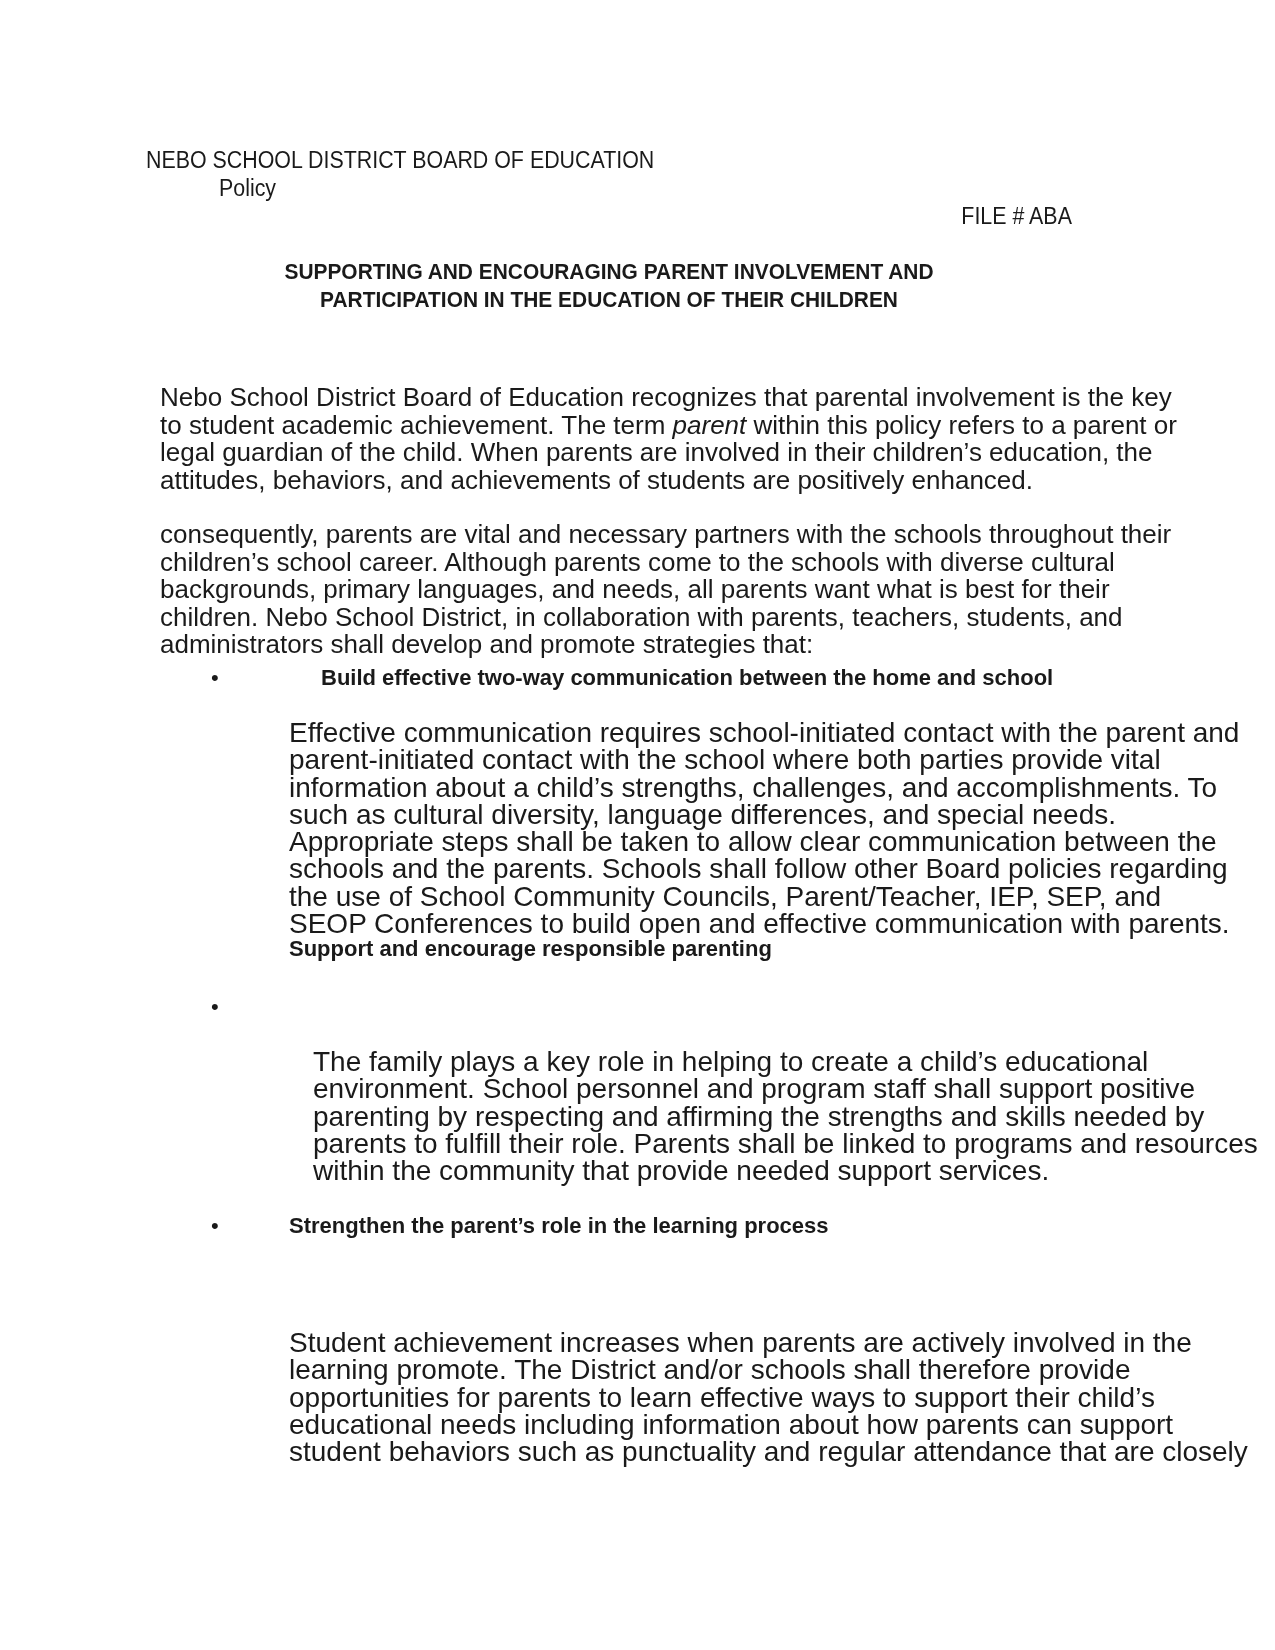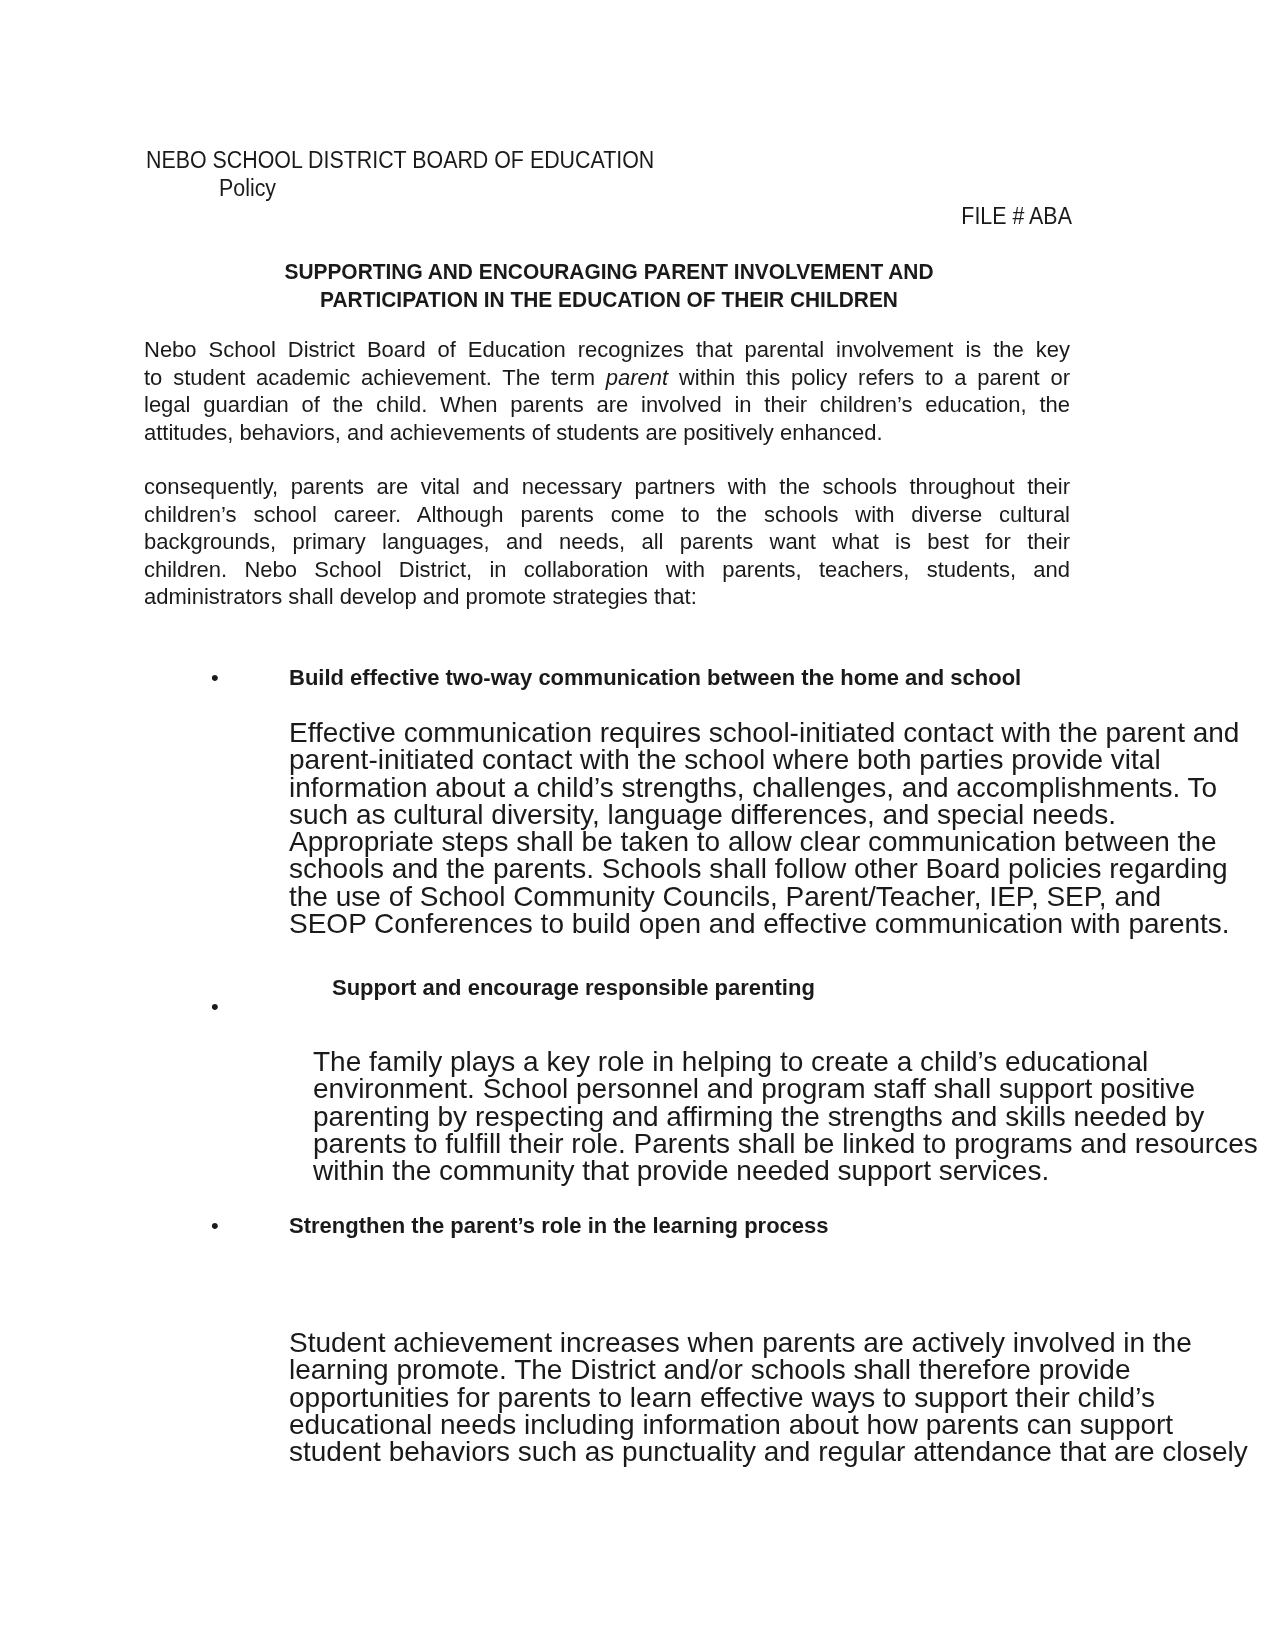--- a/index.html
+++ b/index.html
@@ -5,21 +5,21 @@
   html, body { margin: 0; padding: 0; background: #ffffff; }
   body {
     width: 1275px; height: 1650px; position: relative; overflow: hidden;
     font-family: "Liberation Sans", sans-serif; color: #1a1a1a;
   }
   .page { position: absolute; left: 0; top: 0; width: 1275px; height: 1650px; }
   .hdr { position: absolute; left: 146px; top: 146px; font-size: 23px; line-height: 28px; transform: scaleX(0.93); transform-origin: left; }
   .policy { position: absolute; left: 219px; top: 174px; font-size: 23px; line-height: 28px; transform: scaleX(0.93); transform-origin: left; }
   .file { position: absolute; right: 203px; top: 202px; font-size: 23px; line-height: 28px; transform: scaleX(0.93); transform-origin: right; }
   .title { position: absolute; left: 146px; width: 926px; top: 258px; text-align: center; font-weight: bold; font-size: 22px; line-height: 28px; transform: scaleX(0.95); transform-origin: center; }
-  .para { position: absolute; left: 144px; width: 926px; font-size: 22px; line-height: 27.5px; text-align: justify; }
+  .para { position: absolute; left: 160px; width: 926px; font-size: 26px; line-height: 27.5px; text-align: justify; margin-top: 48px; }
   .para span.line { display: block; white-space: nowrap; text-align-last: justify; text-align: justify; }
   .para span.line.last { text-align-last: left; }
   .bullet { position: absolute; left: 211px; font-size: 22px; }
   .bhead { position: absolute; left: 289px; font-size: 22px; font-weight: bold; line-height: 28px; }
   .bpara { position: absolute; left: 289px; width: 783px; font-size: 28px; line-height: 27.3px; }
   .bpara span.line { display: block; white-space: nowrap; text-align: justify; text-align-last: justify; }
   .bpara span.line.last { text-align-last: left; }
   em { }
 </style>
 </head>
@@ -45,34 +45,34 @@
 
   <div class="para" style="top:473px;">
     <span class="line">consequently, parents are vital and necessary partners with the schools throughout their</span>
     <span class="line">children’s school career.  Although parents come to the schools with diverse cultural</span>
     <span class="line">backgrounds, primary languages, and needs, all parents want what is best for their</span>
     <span class="line">children.  Nebo School District, in collaboration with parents, teachers, students, and</span>
     <span class="line last">administrators shall develop and promote strategies that:</span>
   </div>
 
   <div class="bullet" style="top:665px;">•</div>
-  <div class="bhead" style="top:664px;">Build effective two-way communication between the home and school</div>
+  <div class="bhead" style="top:664px;margin-left:32px;">Build effective two-way communication between the home and school</div>
   <div class="bpara" style="top:719px;">
     <span class="line">Effective communication requires school-initiated contact with the parent and</span>
     <span class="line">parent-initiated contact with the school where both parties provide vital</span>
     <span class="line">information about a child’s strengths, challenges, and accomplishments.  To</span>
     <span class="line">such as cultural diversity, language differences, and special needs.</span>
     <span class="line">Appropriate steps shall be taken to allow clear communication between the</span>
     <span class="line">schools and the parents.  Schools shall follow other Board policies regarding</span>
     <span class="line">the use of School Community Councils, Parent/Teacher, IEP, SEP, and</span>
     <span class="line">SEOP Conferences to build open and effective communication with parents.</span>
   </div>
 
   <div class="bullet" style="top:994px;">•</div>
-  <div class="bhead" style="top:974px;margin-left:43px;">Support and encourage responsible parenting</div>
+  <div class="bhead" style="top:935px;">Support and encourage responsible parenting</div>
   <div class="bpara" style="top:1048px;margin-left:24px;">
     <span class="line">The family plays a key role in helping to create a child’s educational</span>
     <span class="line">environment.  School personnel and program staff shall support positive</span>
     <span class="line">parenting by respecting and affirming the strengths and skills needed by</span>
     <span class="line">parents to fulfill their role.  Parents shall be linked to programs and resources</span>
     <span class="line last">within the community that provide needed support services.</span>
   </div>
 
   <div class="bullet" style="top:1213px;">•</div>
   <div class="bhead" style="top:1212px;">Strengthen the parent’s role in the learning process</div>

